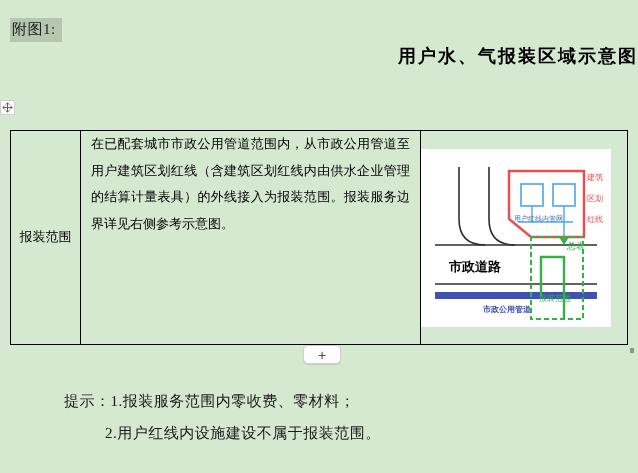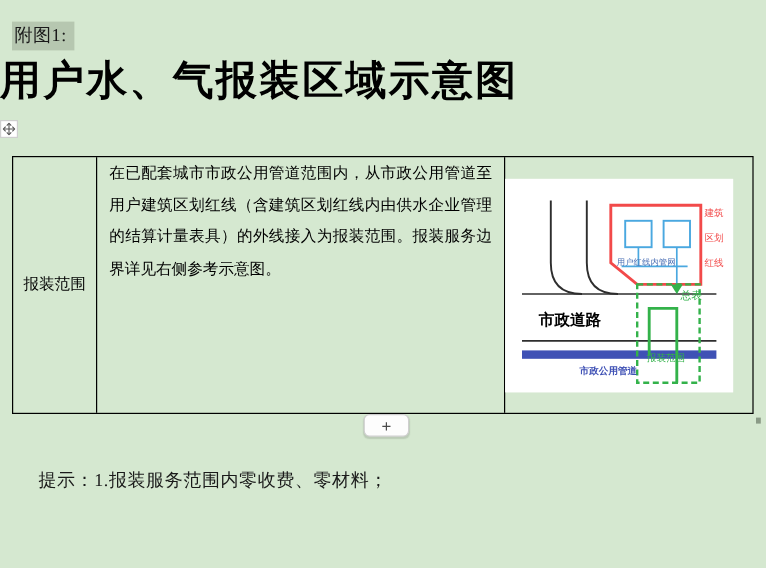--- a/index.html
+++ b/index.html
@@ -27,22 +27,22 @@
     letter-spacing: 0.5px;
     white-space: nowrap;
   }
 
   
   #doc-title {
     position: absolute;
     left: 0;
     top: 44px;
     width: 638px;
-    text-align: left;
-    font-size: 34px;
+    text-align: right;
+    font-size: 18px;
     font-weight: bold;
     letter-spacing: 2px;
     color: #000;
     font-family: "Liberation Sans", "DejaVu Sans", sans-serif;
   }
 
   
   #table-move-handle {
     position: absolute;
     left: 0px;
@@ -143,20 +143,21 @@
     left: 32px;
     top: 386px;
     width: 580px;
   }
   .note-line {
     font-size: 15px;
     color: #1a1a1a;
     letter-spacing: 0.5px;
     line-height: 2.1;
     white-space: nowrap;
+    margin-left: 32px;
   }
   .note-line.indented { padding-left: 41px; }
 
   
   #margin-tick {
     position: absolute;
     left: 630px;
     top: 348px;
     width: 4px;
     height: 5px;
@@ -238,13 +239,14 @@
     </div>
   </div>
 </div>
 
 <div id="add-row-button">+</div>
 
 <div id="margin-tick"></div>
 
 <div id="notes">
   <div class="note-line">提示：1.报装服务范围内零收费、零材料；</div>
+  <div class="note-line indented">2.用户红线内设施建设不属于报装范围。</div>
 </div>
 
 </body></html>

